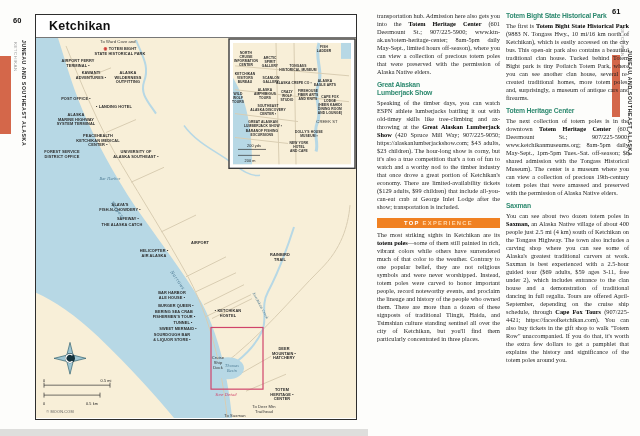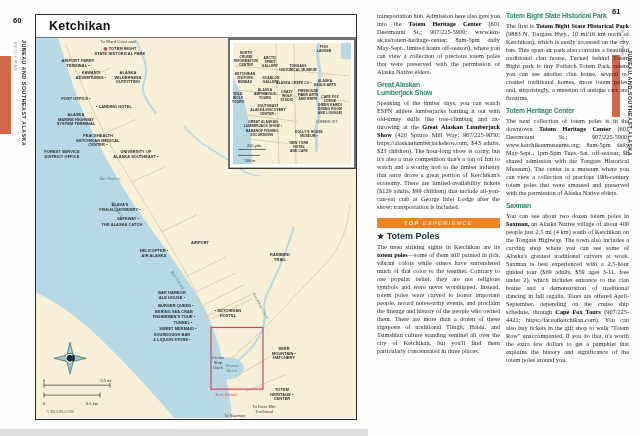--- a/index.html
+++ b/index.html
@@ -250,21 +250,20 @@
   <div id="tab-right" class="tab"></div>
   <div id="section-right" class="vtext section">KETCHIKAN</div>
   <div id="chapter-right" class="vtext chapter">JUNEAU AND SOUTHEAST ALASKA</div>
 
   <div id="col-0" class="col">
       <p class="body-p">transportation hub. Admission here also gets you into the <b>Totem Heritage Center</b> (601 Deermount St.; 907/225-5900; www.ktn-ak.us/totem-heritage-center; 8am-5pm daily May-Sept., limited hours off-season), where you can view a collection of precious totem poles that were preserved with the permission of Alaska Native elders.</p>
       <div class="sect-h">Great Alaskan
 Lumberjack Show</div>
       <p class="body-p">Speaking of the timber days, you can watch ESPN athlete lumberjacks battling it out with old-timey skills like tree-climbing and ax-throwing at the <b>Great Alaskan Lumberjack Show</b> (420 Spruce Mill Way; 907/225-9050; https://alaskanlumberjackshow.com; $43 adults, $23 children). The hour-long show is corny, but it's also a true competition that's a ton of fun to watch and a worthy nod to the timber industry that once drove a great portion of Ketchikan's economy. There are limited-availability tickets ($129 adults, $99 children) that include all-you-can-eat crab at George Inlet Lodge after the show; transportation is included.</p>
       <div class="banner"><span>TOP</span><span class="x"> EXPERIENCE</span></div>
-      <div class="sight-h"><span class="star">★</span> Totem Poles</div>
       <p class="body-p">The most striking sights in Ketchikan are its <b>totem poles</b>—some of them still painted in rich, vibrant colors while others have surrendered much of that color to the weather. Contrary to one popular belief, they are not religious symbols and were never worshipped. Instead, totem poles were carved to honor important people, record noteworthy events, and proclaim the lineage and history of the people who owned them. There are more than a dozen of these signposts of traditional Tlingit, Haida, and Tsimshian culture standing sentinel all over the city of Ketchikan, but you'll find them particularly concentrated in three places.</p>
     </div>
   <div id="col-1" class="col">
       <div class="sect-h">Totem Bight State Historical Park</div>
       <p class="body-p">The first is <b>Totem Bight State Historical Park</b> (9883 N. Tongass Hwy., 10 mi/16 km north of Ketchikan), which is easily accessed on the city bus. This open-air park also contains a beautiful traditional clan house. Tucked behind Totem Bight park is tiny Potlatch Totem Park, where you can see another clan house, several re-created traditional homes, more totem poles, and, surprisingly, a museum of antique cars and firearms.</p>
       <div class="sect-h">Totem Heritage Center</div>
       <p class="body-p">The next collection of totem poles is in the downtown <b>Totem Heritage Center</b> (601 Deermount St.; 907/225-5900; www.ketchikanmuseums.org; 8am-5pm daily May-Sept., 1pm-5pm Tues.-Sat. off-season; $6 shared admission with the Tongass Historical Museum). The center is a museum where you can view a collection of precious 19th-century totem poles that were amassed and preserved with the permission of Alaska Native elders.</p>
       <div class="sect-h">Saxman</div>
       <p class="body-p">You can see about two dozen totem poles in <b>Saxman,</b> an Alaska Native village of about 400 people just 2.5 mi (4 km) south of Ketchikan on the Tongass Highway. The town also includes a carving shop where you can see some of Alaska's greatest traditional carvers at work. Saxman is best experienced with a 2.5-hour guided tour ($69 adults, $59 ages 3-11, free under 2), which includes entrance to the clan house and a demonstration of traditional dancing in full regalia. Tours are offered April-September, depending on the cruise ship schedule, through <b>Cape Fox Tours</b> (907/225-4421; https://faceofketchikan.com). You can also buy tickets in the gift shop to walk "Totem Row" unaccompanied. If you do that, it's worth the extra few dollars to get a pamphlet that explains the history and significance of the totem poles around you.</p>
     </div>

